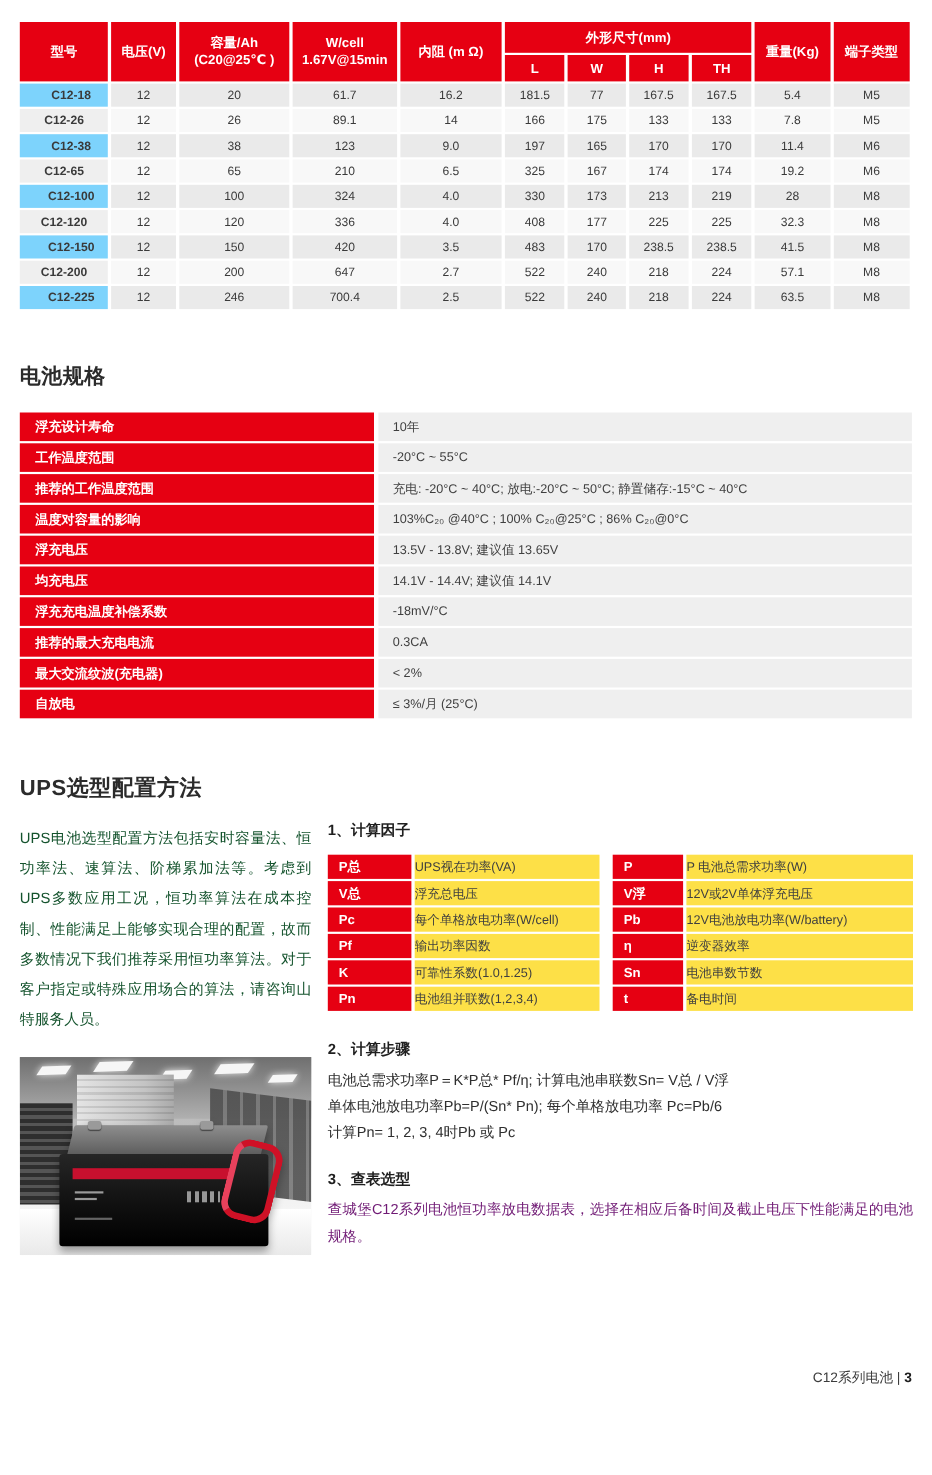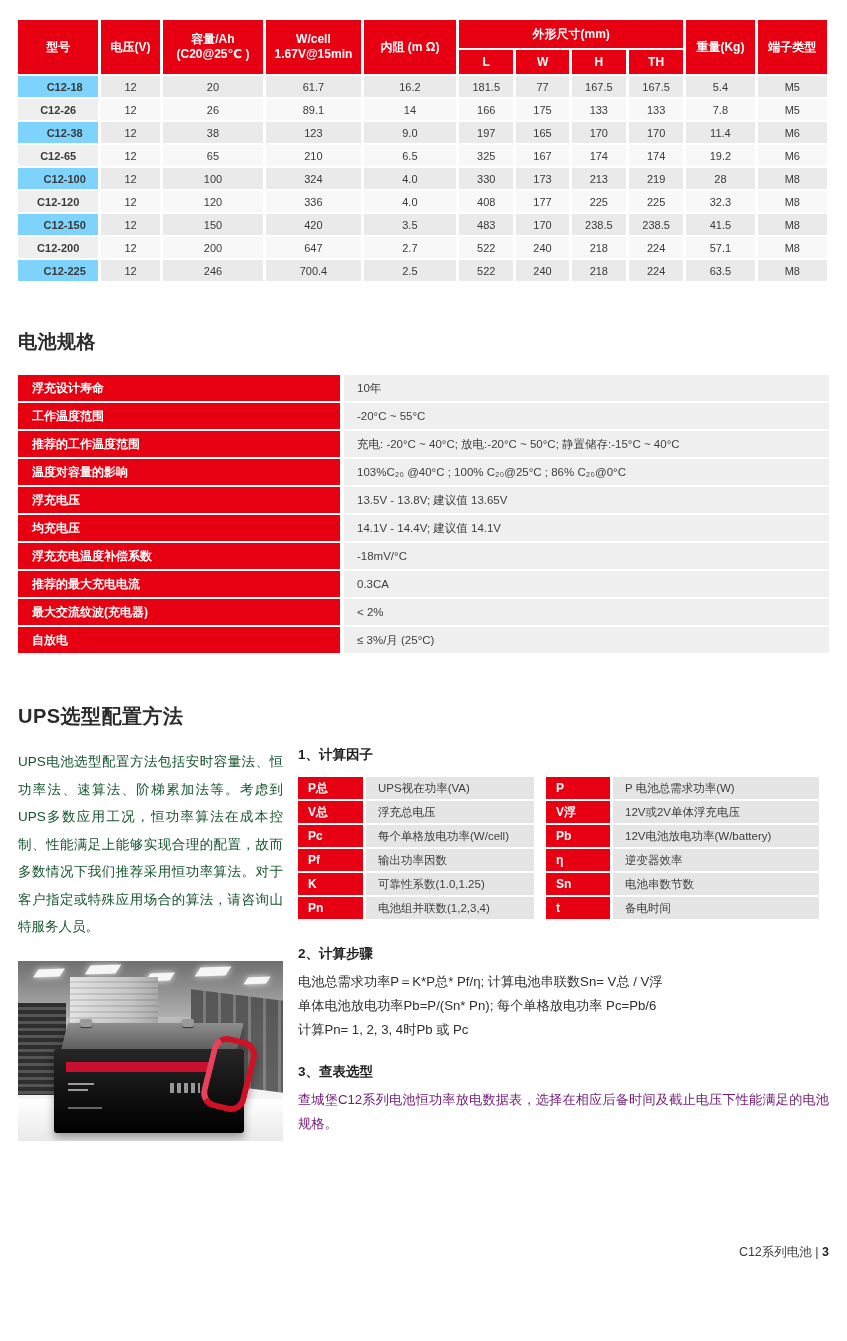--- a/index.html
+++ b/index.html
@@ -32,22 +32,22 @@
   
   .ups-cols{display:flex;margin:16px 18px 0 18px;}
   .ups-left{width:265px;flex-shrink:0;}
   .ups-right{flex:1;margin-left:15px;}
   .ups-para{margin:2px 0 0 0;font-size:13.5px;line-height:2.04;text-align:justify;color:#14532d;}
   .subhead{font-size:13.5px;font-weight:bold;color:#1f1f1f;}
   .factors{display:flex;gap:12px;margin-top:13px;}
   .ftable{display:flex;flex-direction:column;gap:2px;}
   .frow{display:flex;gap:3px;height:22px;}
   .fkey{background:#e60012;color:#fff;font-weight:bold;font-size:12px;display:flex;align-items:center;padding-left:10px;box-sizing:border-box;flex-shrink:0;}
-  .fdesc{background:#e5e5e5;font-size:11.5px;color:#3f3f3f;display:flex;align-items:center;padding-left:12px;box-sizing:border-box;}
-  .ftable.left .fkey{width:65px;}
+  .fdesc{background:#fde047;font-size:11.5px;color:#3f3f3f;display:flex;align-items:center;box-sizing:border-box;}
+  .ftable.left .fkey{width:76px;}
   .ftable.left .fdesc{width:168px;}
   .ftable.right .fkey{width:64px;}
   .ftable.right .fdesc{width:206px;}
   .calc{margin-top:7px;font-size:13.2px;line-height:1.8;color:#2f2f2f;}
   .mt{margin-top:26px;}
   .mt2{margin-top:22px;}
   .lookup{margin:7px 0 0 0;font-size:13.2px;line-height:1.8;color:#701a75;text-align:justify;}
 
   
   .photo{position:relative;width:265px;height:180px;margin-top:20px;overflow:hidden;background:linear-gradient(180deg,#858585 0%,#a8a8a8 20%,#d3d3d3 45%,#f0f0f0 62%,#fafafa 100%);}

